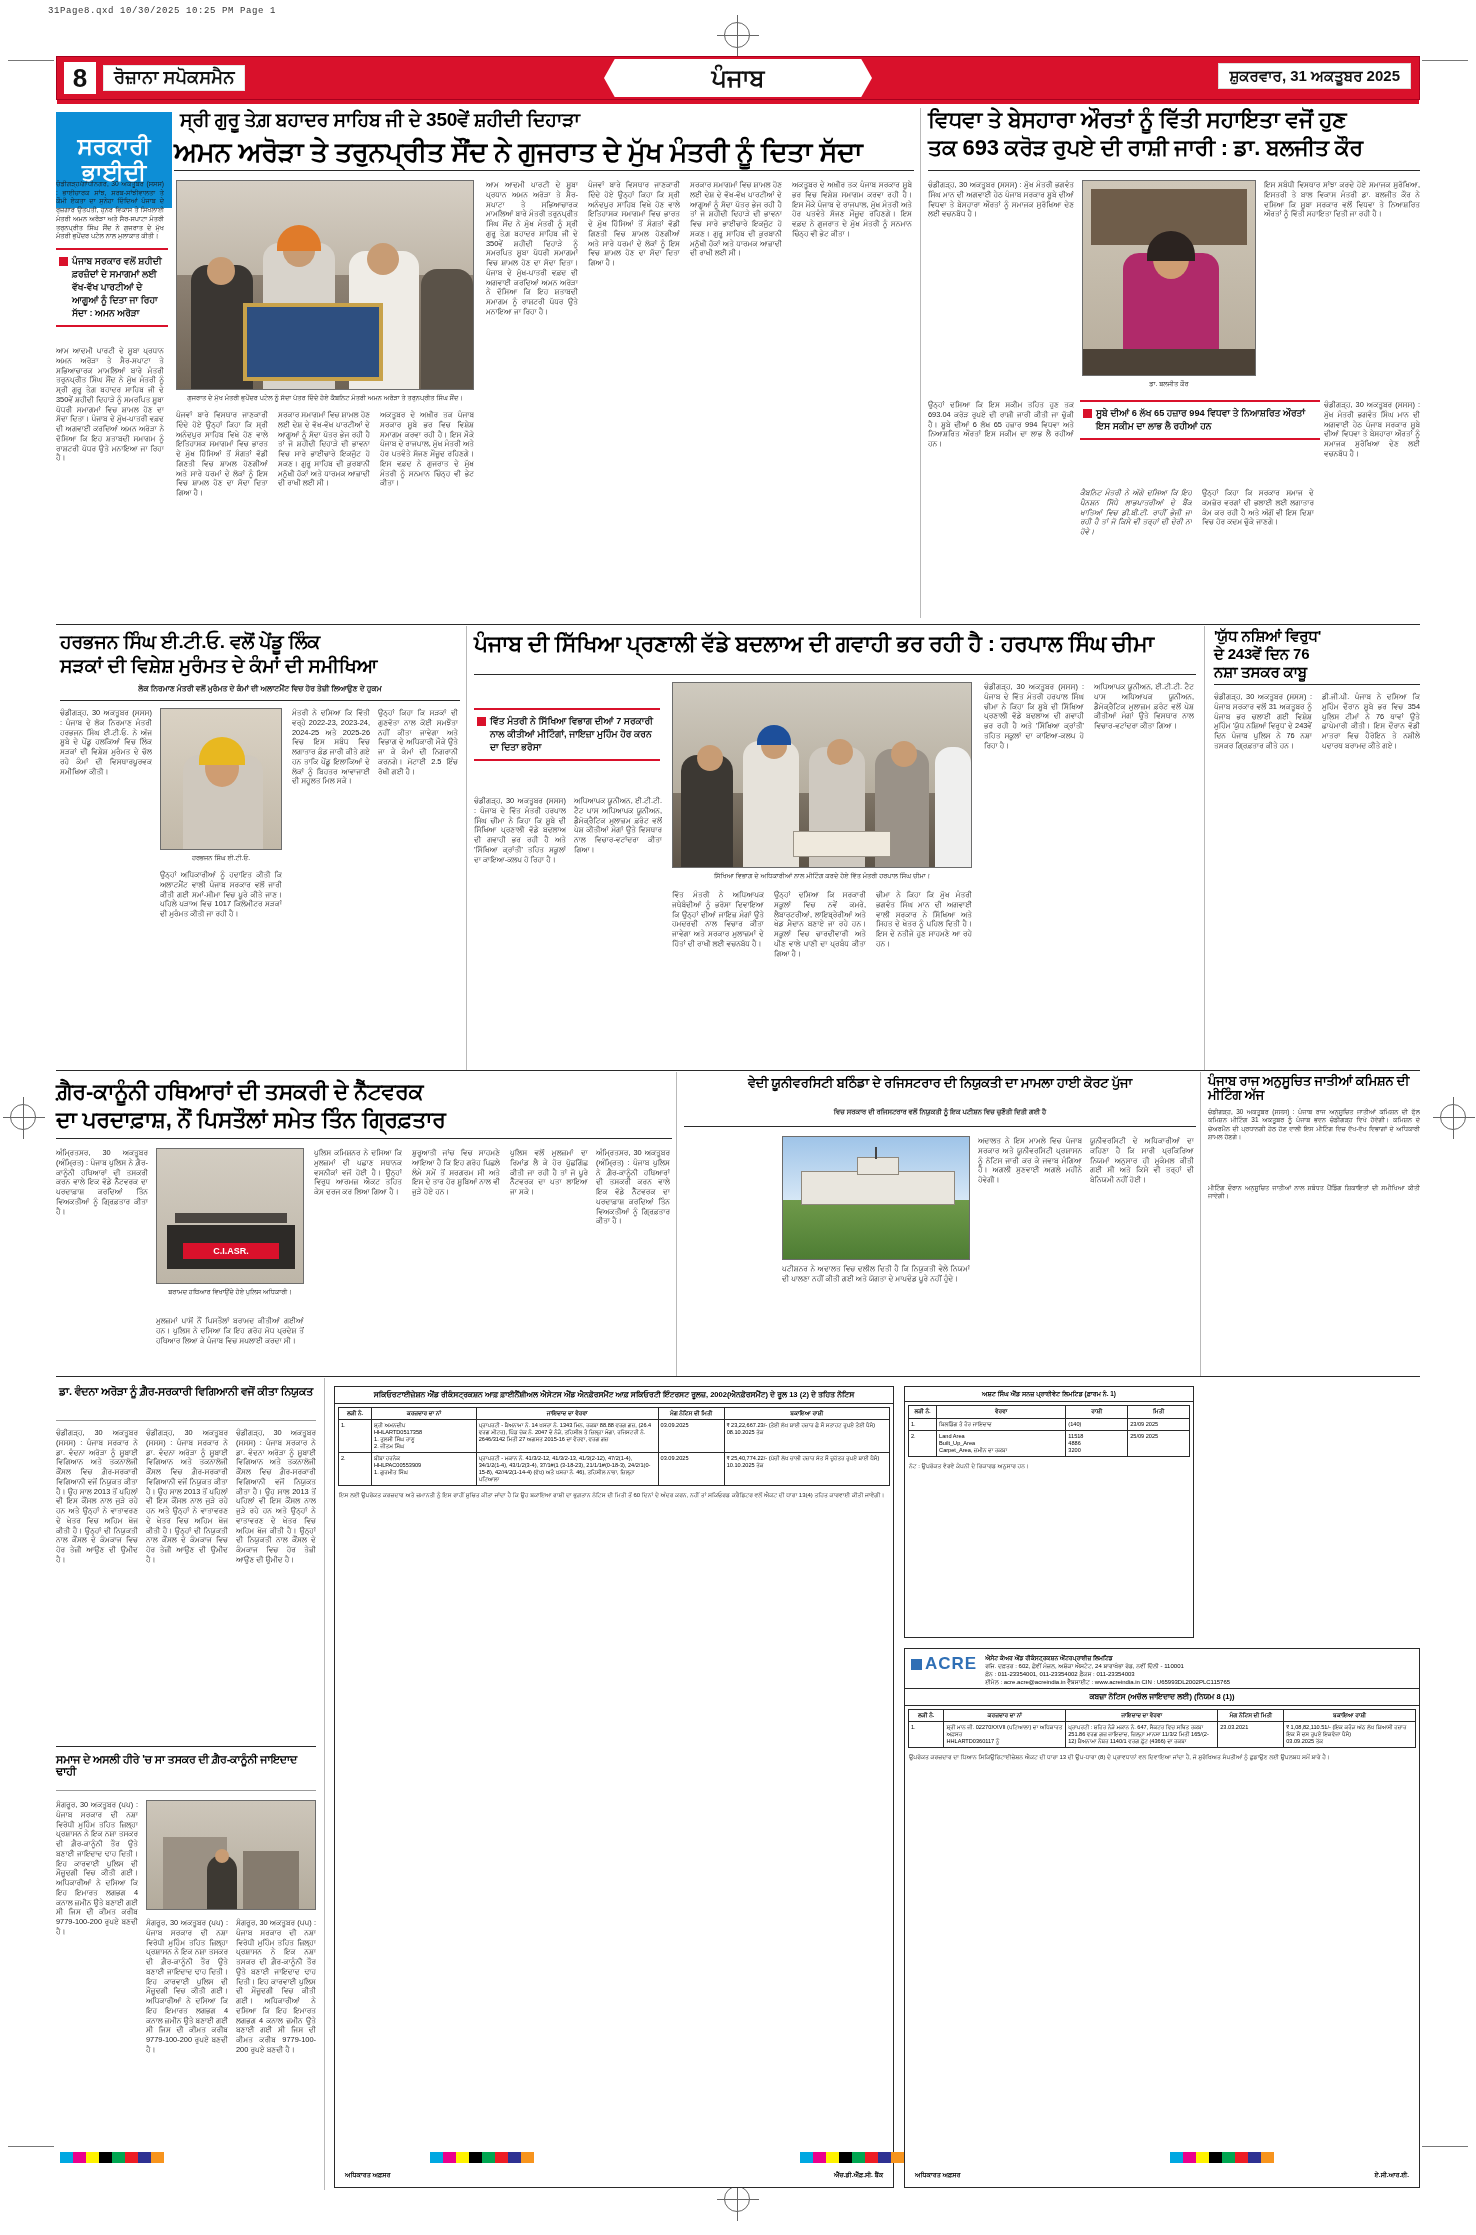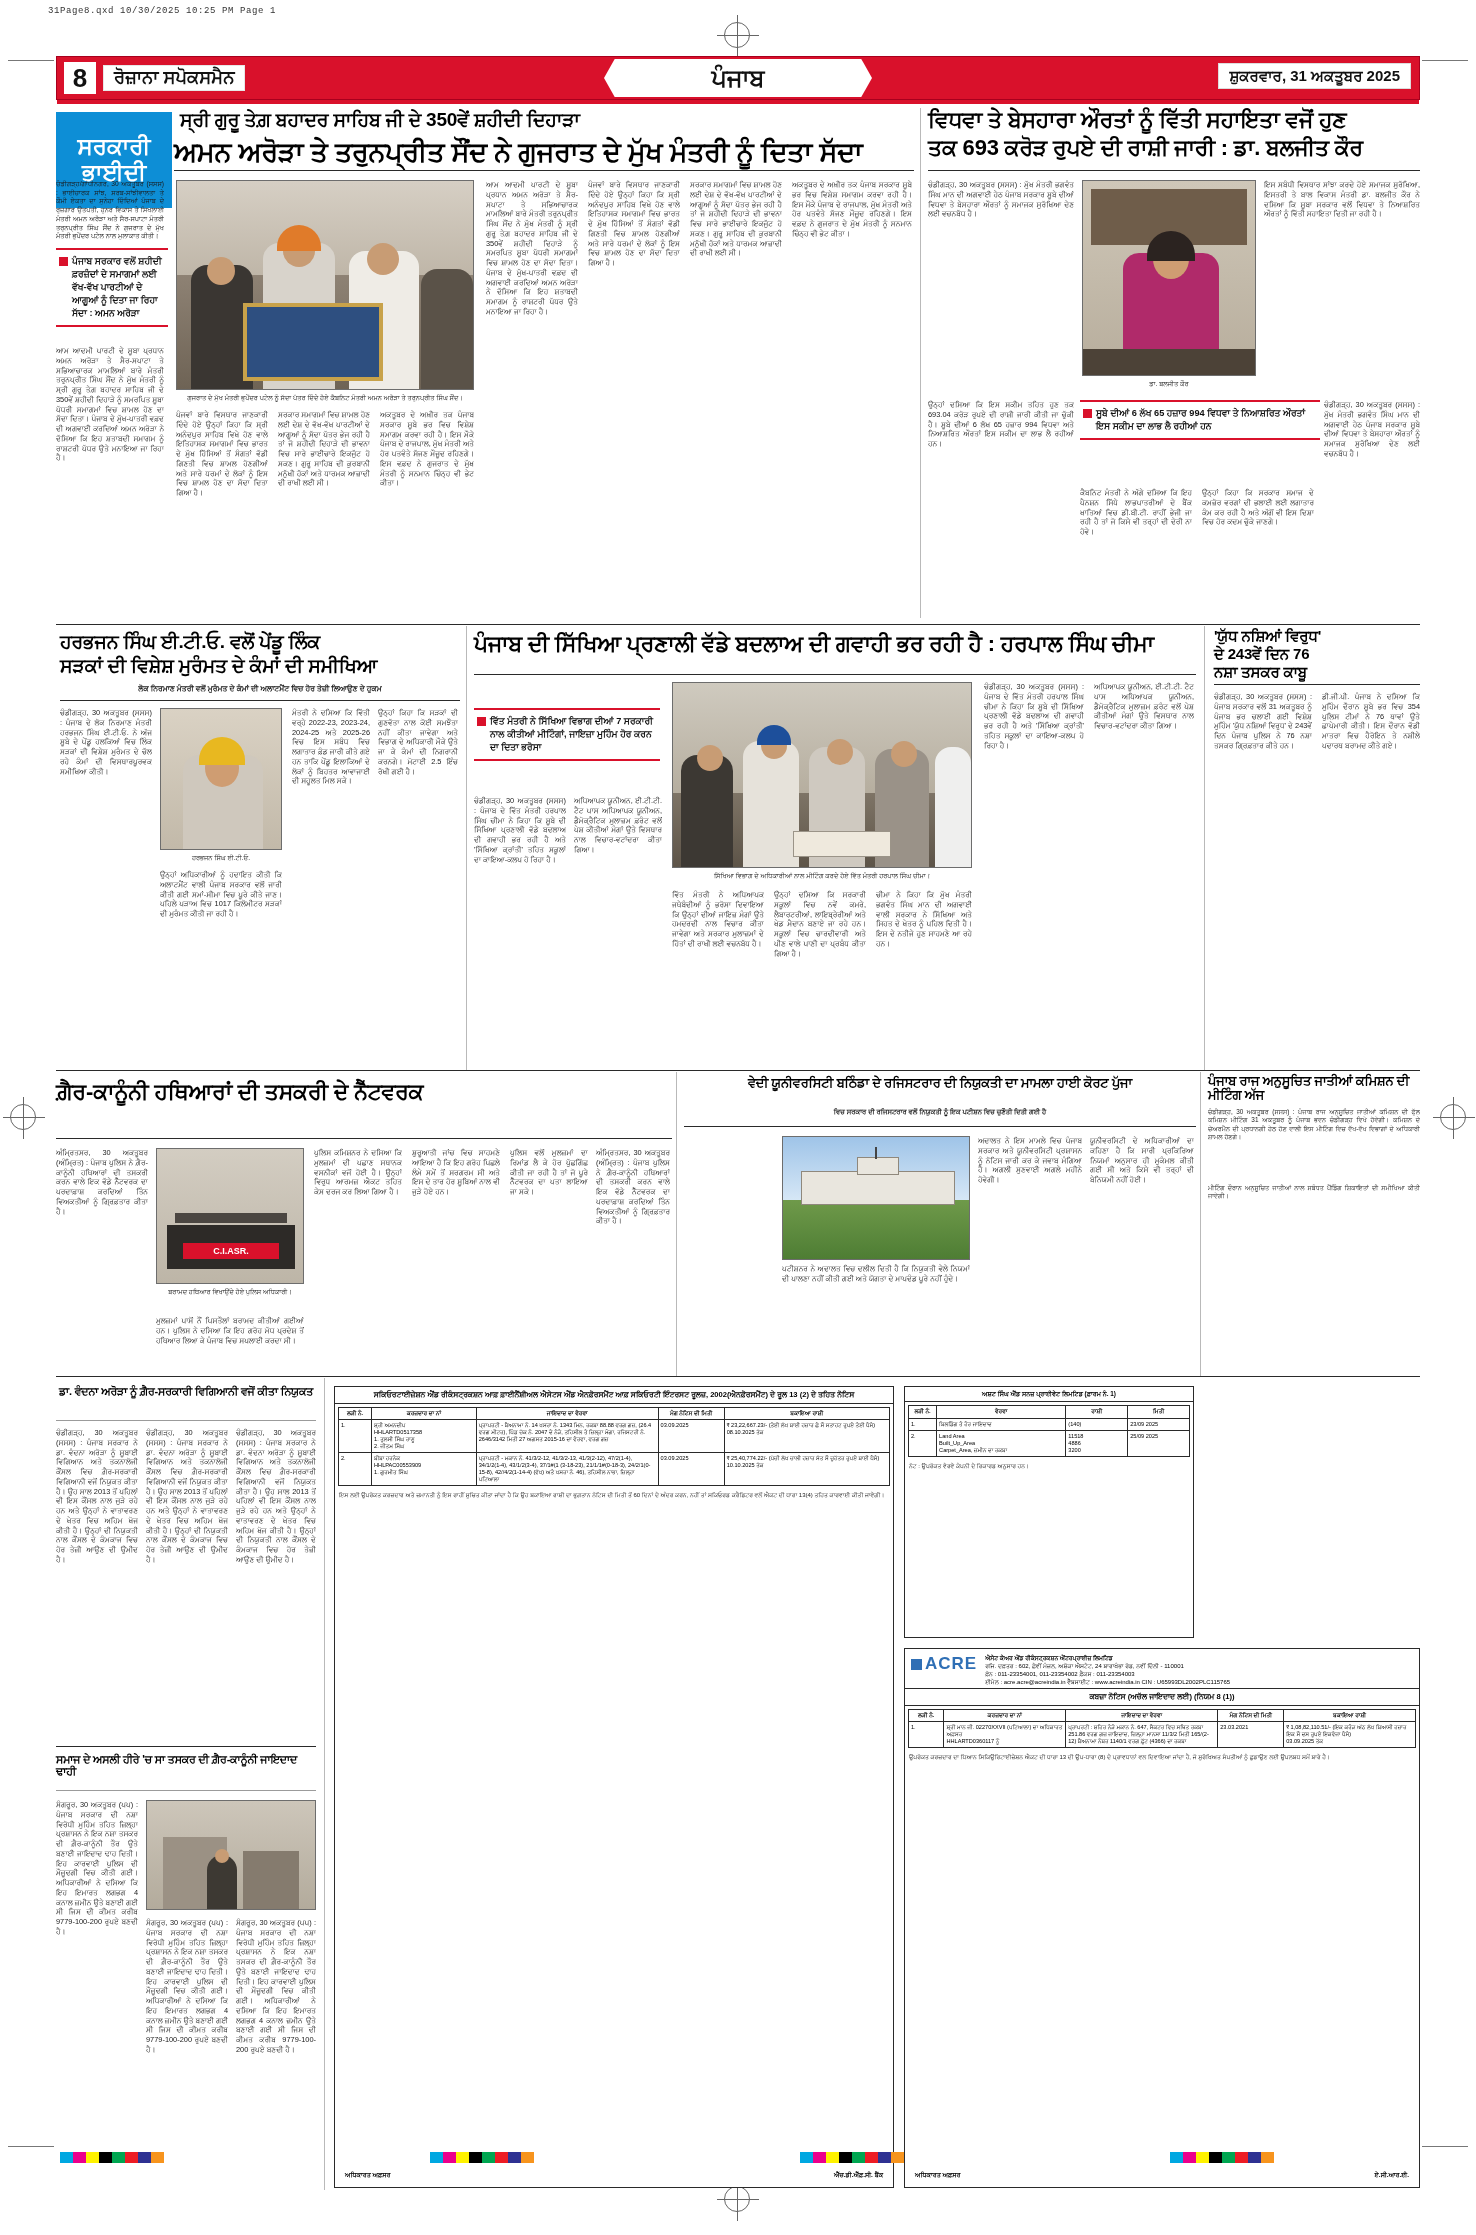--- a/index.html
+++ b/index.html
@@ -329,21 +329,21 @@
       <div style="position:absolute; left:0; bottom:0; width:100%; height:26px; background:#4c4237;"></div>
     </div>
     <div class="ph-caption" style="left:1026px; top:272px; width:174px;">ਡਾ. ਬਲਜੀਤ ਕੌਰ</div>
 
     <div class="col" style="left:872px; top:72px; width:146px; height:212px;">ਚੰਡੀਗੜ੍ਹ, 30 ਅਕਤੂਬਰ (ਸਸਸ) : ਮੁੱਖ ਮੰਤਰੀ ਭਗਵੰਤ ਸਿੰਘ ਮਾਨ ਦੀ ਅਗਵਾਈ ਹੇਠ ਪੰਜਾਬ ਸਰਕਾਰ ਸੂਬੇ ਦੀਆਂ ਵਿਧਵਾ ਤੇ ਬੇਸਹਾਰਾ ਔਰਤਾਂ ਨੂੰ ਸਮਾਜਕ ਸੁਰੱਖਿਆ ਦੇਣ ਲਈ ਵਚਨਬੱਧ ਹੈ।</div>
     <div class="col" style="left:1208px; top:72px; width:156px; height:212px;">ਇਸ ਸਬੰਧੀ ਵਿਸਥਾਰ ਸਾਂਝਾ ਕਰਦੇ ਹੋਏ ਸਮਾਜਕ ਸੁਰੱਖਿਆ, ਇਸਤਰੀ ਤੇ ਬਾਲ ਵਿਕਾਸ ਮੰਤਰੀ ਡਾ. ਬਲਜੀਤ ਕੌਰ ਨੇ ਦਸਿਆ ਕਿ ਸੂਬਾ ਸਰਕਾਰ ਵਲੋਂ ਵਿਧਵਾ ਤੇ ਨਿਆਸ਼ਰਿਤ ਔਰਤਾਂ ਨੂੰ ਵਿੱਤੀ ਸਹਾਇਤਾ ਦਿਤੀ ਜਾ ਰਹੀ ਹੈ।</div>
 
     <div class="callout" style="left:1024px; top:292px; width:240px;">ਸੂਬੇ ਦੀਆਂ 6 ਲੱਖ 65 ਹਜ਼ਾਰ 994 ਵਿਧਵਾ ਤੇ ਨਿਆਸ਼ਰਿਤ ਔਰਤਾਂ ਇਸ ਸਕੀਮ ਦਾ ਲਾਭ ਲੈ ਰਹੀਆਂ ਹਨ</div>
 
     <div class="col" style="left:872px; top:292px; width:146px; height:214px;">ਉਨ੍ਹਾਂ ਦਸਿਆ ਕਿ ਇਸ ਸਕੀਮ ਤਹਿਤ ਹੁਣ ਤਕ 693.04 ਕਰੋੜ ਰੁਪਏ ਦੀ ਰਾਸ਼ੀ ਜਾਰੀ ਕੀਤੀ ਜਾ ਚੁੱਕੀ ਹੈ। ਸੂਬੇ ਦੀਆਂ 6 ਲੱਖ 65 ਹਜ਼ਾਰ 994 ਵਿਧਵਾ ਅਤੇ ਨਿਆਸ਼ਰਿਤ ਔਰਤਾਂ ਇਸ ਸਕੀਮ ਦਾ ਲਾਭ ਲੈ ਰਹੀਆਂ ਹਨ।</div>
-    <div class="col" style="left:1024px; top:380px; width:112px; height:126px;">ਕੈਬਨਿਟ ਮੰਤਰੀ ਨੇ ਅੱਗੇ ਦਸਿਆ ਕਿ ਇਹ ਪੈਨਸ਼ਨ ਸਿੱਧੇ ਲਾਭਪਾਤਰੀਆਂ ਦੇ ਬੈਂਕ ਖਾਤਿਆਂ ਵਿਚ ਡੀ.ਬੀ.ਟੀ. ਰਾਹੀਂ ਭੇਜੀ ਜਾ ਰਹੀ ਹੈ ਤਾਂ ਜੋ ਕਿਸੇ ਵੀ ਤਰ੍ਹਾਂ ਦੀ ਦੇਰੀ ਨਾ ਹੋਵੇ।</div>
+    <div class="col" style="left:1024px; top:380px; width:112px; height:126px;font-style:italic;">ਕੈਬਨਿਟ ਮੰਤਰੀ ਨੇ ਅੱਗੇ ਦਸਿਆ ਕਿ ਇਹ ਪੈਨਸ਼ਨ ਸਿੱਧੇ ਲਾਭਪਾਤਰੀਆਂ ਦੇ ਬੈਂਕ ਖਾਤਿਆਂ ਵਿਚ ਡੀ.ਬੀ.ਟੀ. ਰਾਹੀਂ ਭੇਜੀ ਜਾ ਰਹੀ ਹੈ ਤਾਂ ਜੋ ਕਿਸੇ ਵੀ ਤਰ੍ਹਾਂ ਦੀ ਦੇਰੀ ਨਾ ਹੋਵੇ।</div>
     <div class="col" style="left:1146px; top:380px; width:112px; height:126px;">ਉਨ੍ਹਾਂ ਕਿਹਾ ਕਿ ਸਰਕਾਰ ਸਮਾਜ ਦੇ ਕਮਜ਼ੋਰ ਵਰਗਾਂ ਦੀ ਭਲਾਈ ਲਈ ਲਗਾਤਾਰ ਕੰਮ ਕਰ ਰਹੀ ਹੈ ਅਤੇ ਅੱਗੋਂ ਵੀ ਇਸ ਦਿਸ਼ਾ ਵਿਚ ਹੋਰ ਕਦਮ ਚੁੱਕੇ ਜਾਣਗੇ।</div>
     <div class="col" style="left:1268px; top:292px; width:96px; height:214px;">ਚੰਡੀਗੜ੍ਹ, 30 ਅਕਤੂਬਰ (ਸਸਸ) : ਮੁੱਖ ਮੰਤਰੀ ਭਗਵੰਤ ਸਿੰਘ ਮਾਨ ਦੀ ਅਗਵਾਈ ਹੇਠ ਪੰਜਾਬ ਸਰਕਾਰ ਸੂਬੇ ਦੀਆਂ ਵਿਧਵਾ ਤੇ ਬੇਸਹਾਰਾ ਔਰਤਾਂ ਨੂੰ ਸਮਾਜਕ ਸੁਰੱਖਿਆ ਦੇਣ ਲਈ ਵਚਨਬੱਧ ਹੈ।</div>
 
     <div class="hrule" style="left:0; top:516px; width:1364px;"></div>
 
     <div class="hl hl-md" style="left:4px; top:524px; width:386px;">ਹਰਭਜਨ ਸਿੰਘ ਈ.ਟੀ.ਓ. ਵਲੋਂ ਪੇਂਡੂ ਲਿੰਕ</div>
     <div class="hl hl-md" style="left:4px; top:548px; width:400px;">ਸੜਕਾਂ ਦੀ ਵਿਸ਼ੇਸ਼ ਮੁਰੰਮਤ ਦੇ ਕੰਮਾਂ ਦੀ ਸਮੀਖਿਆ</div>
     <div class="col bold ctr" style="left:4px; top:576px; width:400px; font-size:7.6px;">ਲੋਕ ਨਿਰਮਾਣ ਮੰਤਰੀ ਵਲੋਂ ਮੁਰੰਮਤ ਦੇ ਕੰਮਾਂ ਦੀ ਅਲਾਟਮੈਂਟ ਵਿਚ ਹੋਰ ਤੇਜ਼ੀ ਲਿਆਉਣ ਦੇ ਹੁਕਮ</div>
     <div class="hrule" style="left:4px; top:592px; width:400px;"></div>
 
@@ -395,20 +395,21 @@
     <div class="col" style="left:820px; top:782px; width:96px; height:170px;">ਚੀਮਾ ਨੇ ਕਿਹਾ ਕਿ ਮੁੱਖ ਮੰਤਰੀ ਭਗਵੰਤ ਸਿੰਘ ਮਾਨ ਦੀ ਅਗਵਾਈ ਵਾਲੀ ਸਰਕਾਰ ਨੇ ਸਿੱਖਿਆ ਅਤੇ ਸਿਹਤ ਦੇ ਖੇਤਰ ਨੂੰ ਪਹਿਲ ਦਿਤੀ ਹੈ। ਇਸ ਦੇ ਨਤੀਜੇ ਹੁਣ ਸਾਹਮਣੇ ਆ ਰਹੇ ਹਨ।</div>
     <div class="col" style="left:928px; top:574px; width:100px; height:378px;">ਚੰਡੀਗੜ੍ਹ, 30 ਅਕਤੂਬਰ (ਸਸਸ) : ਪੰਜਾਬ ਦੇ ਵਿੱਤ ਮੰਤਰੀ ਹਰਪਾਲ ਸਿੰਘ ਚੀਮਾ ਨੇ ਕਿਹਾ ਕਿ ਸੂਬੇ ਦੀ ਸਿੱਖਿਆ ਪ੍ਰਣਾਲੀ ਵੱਡੇ ਬਦਲਾਅ ਦੀ ਗਵਾਹੀ ਭਰ ਰਹੀ ਹੈ ਅਤੇ 'ਸਿੱਖਿਆ ਕ੍ਰਾਂਤੀ' ਤਹਿਤ ਸਕੂਲਾਂ ਦਾ ਕਾਇਆ-ਕਲਪ ਹੋ ਰਿਹਾ ਹੈ।</div>
     <div class="col" style="left:1038px; top:574px; width:100px; height:378px;">ਅਧਿਆਪਕ ਯੂਨੀਅਨ, ਈ.ਟੀ.ਟੀ. ਟੈਟ ਪਾਸ ਅਧਿਆਪਕ ਯੂਨੀਅਨ, ਡੈਮੋਕ੍ਰੈਟਿਕ ਮੁਲਾਜ਼ਮ ਫ਼ਰੰਟ ਵਲੋਂ ਪੇਸ਼ ਕੀਤੀਆਂ ਮੰਗਾਂ ਉਤੇ ਵਿਸਥਾਰ ਨਾਲ ਵਿਚਾਰ-ਵਟਾਂਦਰਾ ਕੀਤਾ ਗਿਆ।</div>
 
     <div class="col" style="left:1158px; top:584px; width:98px; height:368px;">ਚੰਡੀਗੜ੍ਹ, 30 ਅਕਤੂਬਰ (ਸਸਸ) : ਪੰਜਾਬ ਸਰਕਾਰ ਵਲੋਂ 31 ਅਕਤੂਬਰ ਨੂੰ ਪੰਜਾਬ ਭਰ ਚਲਾਈ ਗਈ ਵਿਸ਼ੇਸ਼ ਮੁਹਿੰਮ 'ਯੁੱਧ ਨਸ਼ਿਆਂ ਵਿਰੁਧ' ਦੇ 243ਵੇਂ ਦਿਨ ਪੰਜਾਬ ਪੁਲਿਸ ਨੇ 76 ਨਸ਼ਾ ਤਸਕਰ ਗ੍ਰਿਫ਼ਤਾਰ ਕੀਤੇ ਹਨ।</div>
     <div class="col" style="left:1266px; top:584px; width:98px; height:368px;">ਡੀ.ਜੀ.ਪੀ. ਪੰਜਾਬ ਨੇ ਦਸਿਆ ਕਿ ਮੁਹਿੰਮ ਦੌਰਾਨ ਸੂਬੇ ਭਰ ਵਿਚ 354 ਪੁਲਿਸ ਟੀਮਾਂ ਨੇ 76 ਥਾਵਾਂ ਉਤੇ ਛਾਪੇਮਾਰੀ ਕੀਤੀ। ਇਸ ਦੌਰਾਨ ਵੱਡੀ ਮਾਤਰਾ ਵਿਚ ਹੈਰੋਇਨ ਤੇ ਨਸ਼ੀਲੇ ਪਦਾਰਥ ਬਰਾਮਦ ਕੀਤੇ ਗਏ।</div>
 
     <div class="hrule" style="left:0; top:962px; width:1364px;"></div>
 
     <div class="hl hl-lg" style="left:0px; top:972px; width:616px;">ਗ਼ੈਰ-ਕਾਨੂੰਨੀ  ਹਥਿਆਰਾਂ ਦੀ ਤਸਕਰੀ ਦੇ ਨੈੱਟਵਰਕ</div>
+    <div class="hl hl-lg" style="left:0px; top:1000px; width:616px;">ਦਾ ਪਰਦਾਫ਼ਾਸ਼, ਨੌਂ ਪਿਸਤੌਲਾਂ ਸਮੇਤ ਤਿੰਨ ਗ੍ਰਿਫ਼ਤਾਰ</div>
     <div class="hrule" style="left:0px; top:1030px; width:616px;"></div>
 
     <div class="hl hl-xs" style="left:628px; top:968px; width:512px; text-align:center;">ਵੇਦੀ ਯੂਨੀਵਰਸਿਟੀ ਬਠਿੰਡਾ ਦੇ ਰਜਿਸਟਰਾਰ ਦੀ ਨਿਯੁਕਤੀ ਦਾ ਮਾਮਲਾ ਹਾਈ ਕੋਰਟ ਪੁੱਜਾ</div>
     <div class="col bold ctr" style="left:628px; top:1000px; width:512px; font-size:6.8px;">ਵਿਚ ਸਰਕਾਰ ਦੀ ਰਜਿਸਟਰਾਰ ਵਲੋਂ ਨਿਯੁਕਤੀ ਨੂੰ ਇਕ ਪਟੀਸ਼ਨ ਵਿਚ ਚੁਣੌਤੀ ਦਿਤੀ ਗਈ ਹੈ</div>
     <div class="hrule" style="left:628px; top:1018px; width:512px;"></div>
 
     <div class="hl hl-xs" style="left:1152px; top:966px; width:212px;">ਪੰਜਾਬ ਰਾਜ ਅਨੁਸੂਚਿਤ ਜਾਤੀਆਂ ਕਮਿਸ਼ਨ ਦੀ ਮੀਟਿੰਗ ਅੱਜ</div>
     <div class="col" style="left:1152px; top:1000px; width:212px; height:70px; font-size:6.4px;">ਚੰਡੀਗੜ੍ਹ, 30 ਅਕਤੂਬਰ (ਸਸਸ) : ਪੰਜਾਬ ਰਾਜ ਅਨੁਸੂਚਿਤ ਜਾਤੀਆਂ ਕਮਿਸ਼ਨ ਦੀ ਫੁੱਲ ਕਮਿਸ਼ਨ ਮੀਟਿੰਗ 31 ਅਕਤੂਬਰ ਨੂੰ ਪੰਜਾਬ ਭਵਨ ਚੰਡੀਗੜ੍ਹ ਵਿਖੇ ਹੋਵੇਗੀ। ਕਮਿਸ਼ਨ ਦੇ ਚੇਅਰਮੈਨ ਦੀ ਪ੍ਰਧਾਨਗੀ ਹੇਠ ਹੋਣ ਵਾਲੀ ਇਸ ਮੀਟਿੰਗ ਵਿਚ ਵੱਖ-ਵੱਖ ਵਿਭਾਗਾਂ ਦੇ ਅਧਿਕਾਰੀ ਸ਼ਾਮਲ ਹੋਣਗੇ।</div>
 
     <div class="vrule" style="left:620px; top:964px; height:304px;"></div>

